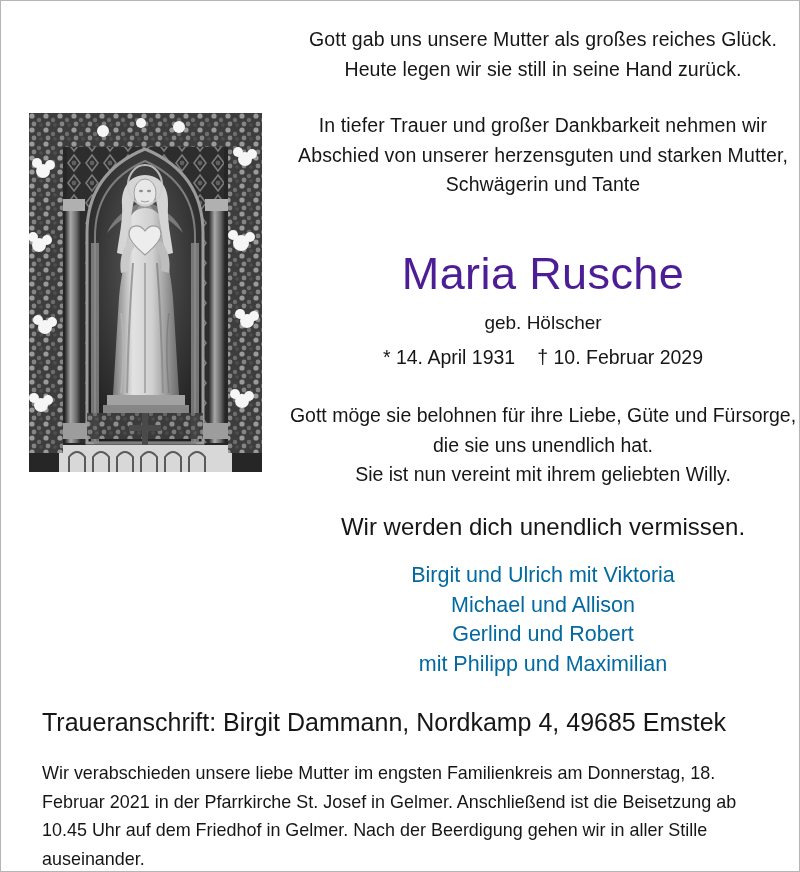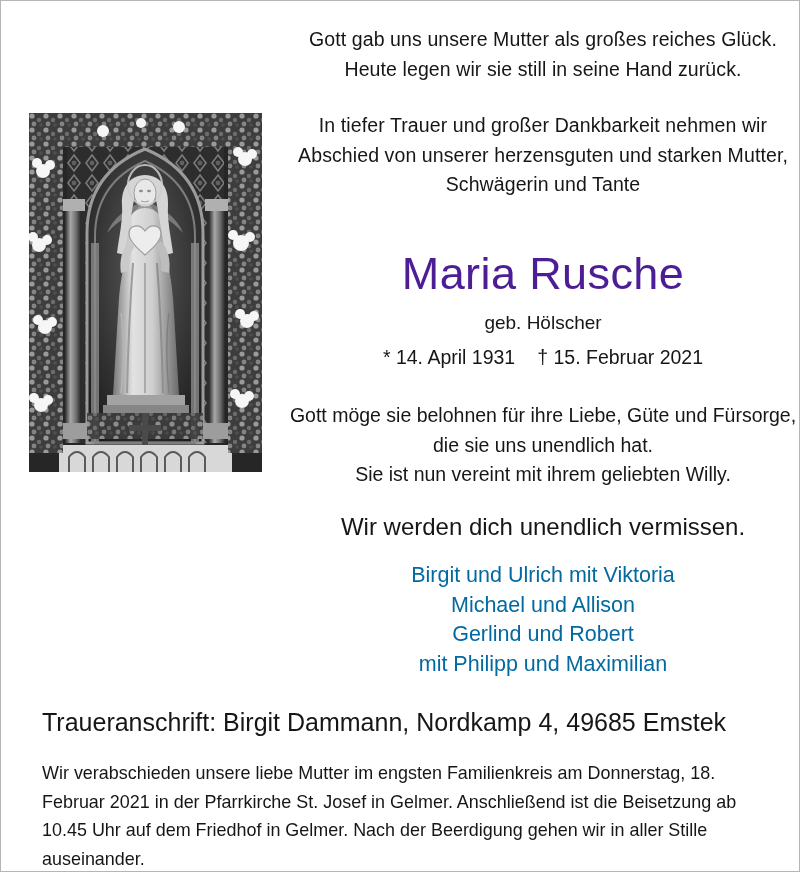--- a/index.html
+++ b/index.html
@@ -305,21 +305,21 @@
       <div>In tiefer Trauer und großer Dankbarkeit nehmen wir</div>
       <div>Abschied von unserer herzensguten und starken Mutter,</div>
       <div>Schwägerin und Tante</div>
     </div>
 
     <div class="centered name">Maria Rusche</div>
 
     <div class="centered maiden">geb. Hölscher</div>
 
     <div class="centered dates">
-      <span>* 14. April 1931</span><span class="gap"></span><span>† 15. Februar 2021</span>
+      <span>* 14. April 1931</span><span class="gap"></span><span>† 10. Februar 2029</span>
     </div>
 
     <div class="centered verse-mid">
       <div>Gott möge sie belohnen für ihre Liebe, Güte und Fürsorge,</div>
       <div>die sie uns unendlich hat.</div>
       <div>Sie ist nun vereint mit ihrem geliebten Willy.</div>
     </div>
 
     <div class="centered miss-line">Wir werden dich unendlich vermissen.</div>
 

